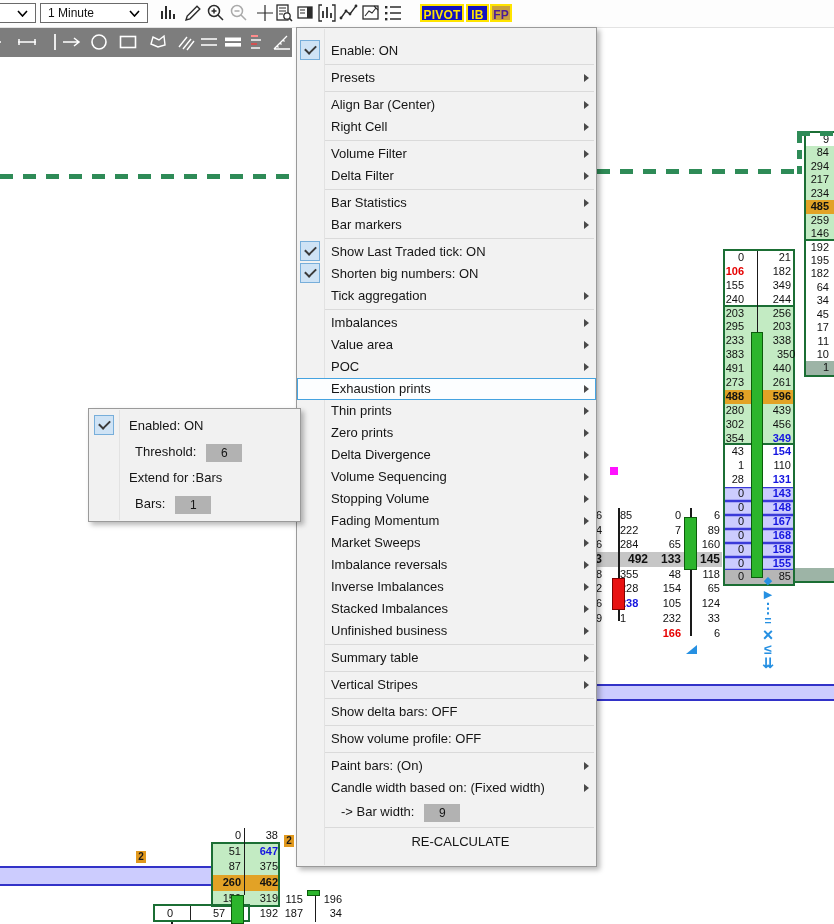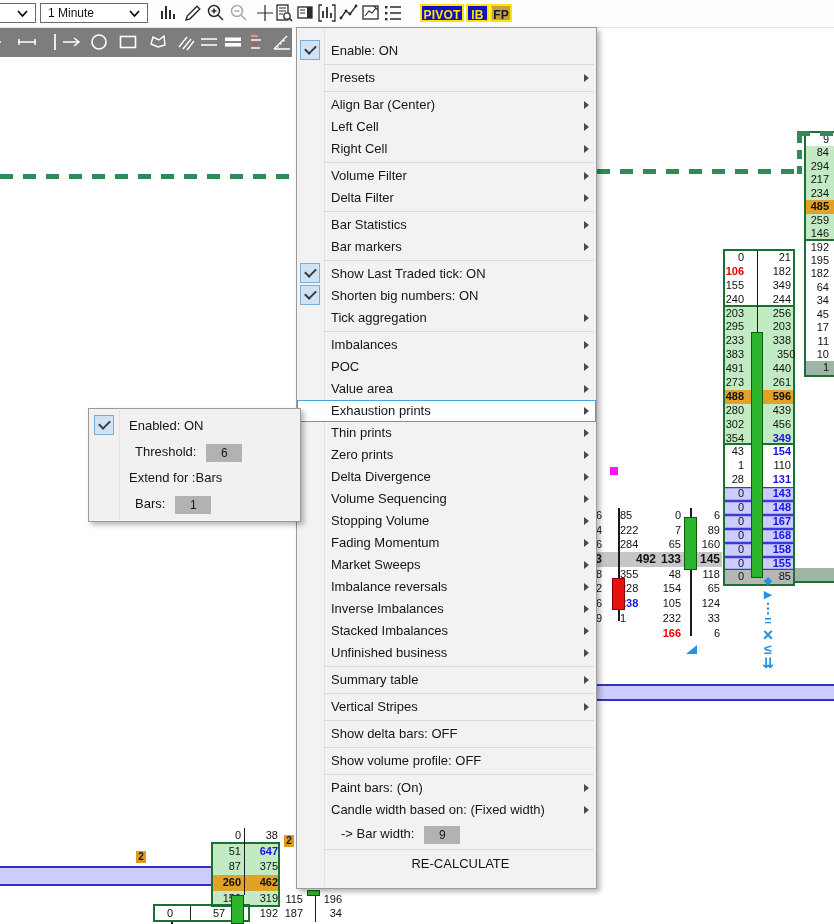--- a/index.html
+++ b/index.html
@@ -225,21 +225,21 @@
         <div class="frow " style="height: 14.7px; line-height: 14.7px;">
           <span class="bidc " style="width: 26px;">4</span>
           <span class="askc " style="width: 38px; left: 42px; right: auto; text-align: left;">222</span>
         </div>
         <div class="frow " style="height: 14.7px; line-height: 14.7px;">
           <span class="bidc " style="width: 26px;">6</span>
           <span class="askc " style="width: 38px; left: 42px; right: auto; text-align: left;">284</span>
         </div>
         <div class="frow bg-hl" style="height: 14.7px; line-height: 14.7px;">
           <span class="bidc " style="width: 26px;">3</span>
-          <span class="askc " style="width: 38px; left: 42px; right: auto; text-align: right;">492</span>
+          <span class="askc " style="width: 38px; left: 42px; right: auto; text-align: center;">492</span>
         </div>
         <div class="frow " style="height: 14.7px; line-height: 14.7px;">
           <span class="bidc " style="width: 26px;">8</span>
           <span class="askc " style="width: 38px; left: 42px; right: auto; text-align: left;">355</span>
         </div>
         <div class="frow " style="height: 14.7px; line-height: 14.7px;">
           <span class="bidc " style="width: 26px;">2</span>
           <span class="askc " style="width: 38px; left: 42px; right: auto; text-align: left;">228</span>
         </div>
         <div class="frow " style="height: 14.7px; line-height: 14.7px;">
@@ -425,21 +425,21 @@
           <path d="M14 4l4 4M5 14l4-5 3 2 4-5" stroke="#2b2b2b" fill="none" stroke-width="1.1"></path>
         </svg></div>
       <div class="tbi" style="left: 382px;"><svg viewBox="0 0 22 22">
           <path d="M8 5h11M8 11h11M8 17h11" stroke="#2b2b2b" stroke-width="1.6"></path>
           <rect x="3" y="4" width="2.4" height="2.4" fill="#2b2b2b"></rect>
           <rect x="3" y="10" width="2.4" height="2.4" fill="#2b2b2b"></rect>
           <rect x="3" y="16" width="2.4" height="2.4" fill="#2b2b2b"></rect>
         </svg></div>
       <div class="tbtn" style="left: 420px; width: 44px; background: rgb(18, 18, 192); border-color: rgb(255, 228, 0); color: rgb(255, 228, 0);">PIVOT</div>
       <div class="tbtn" style="left: 466px; width: 23px; background: rgb(18, 18, 192); border-color: rgb(255, 228, 0); color: rgb(255, 228, 0);">IB</div>
-      <div class="tbtn" style="left: 490px; width: 22px; background: rgb(201, 161, 59); border-color: rgb(255, 228, 0); color: #0f172a;">FP</div>
+      <div class="tbtn" style="left: 490px; width: 22px; background: rgb(201, 161, 59); border-color: rgb(255, 228, 0); color: #4c1d95;">FP</div>
     </div>
 
   <div id="tb2">
       <div class="dwi" style="left: -8px;"><svg viewBox="0 0 22 22">
           <path d="M0 11h9" stroke="#fff" stroke-width="1.7"></path>
         </svg></div>
       <div class="dwi" style="left: 16px;"><svg viewBox="0 0 22 22">
           <path d="M2 11h18M3 8v6M19 8v6" stroke="#fff" stroke-width="1.5" fill="none"></path>
         </svg></div>
       <div class="dwi" style="left: 44px;"><svg viewBox="0 0 22 22">
@@ -478,36 +478,35 @@
         </svg></div>
     </div>
 
   <div id="menu">
       <div class="gline"></div>
       <div class="mi"><div class="mcheck"></div><span>Enable: ON</span></div>
       <div class="msep"></div>
       <div class="mi"><span>Presets</span><div class="arr"></div></div>
       <div class="msep"></div>
       <div class="mi"><span>Align Bar (Center)</span><div class="arr"></div></div>
-      <div class="mi"><span>Left Cell</span><div class="arr"></div></div>
       <div class="mi"><span>Right Cell</span><div class="arr"></div></div>
       <div class="msep"></div>
       <div class="mi"><span>Volume Filter</span><div class="arr"></div></div>
       <div class="mi"><span>Delta Filter</span><div class="arr"></div></div>
       <div class="msep"></div>
       <div class="mi"><span>Bar Statistics</span><div class="arr"></div></div>
       <div class="mi"><span>Bar markers</span><div class="arr"></div></div>
       <div class="msep"></div>
       <div class="mi"><div class="mcheck"></div><span>Show Last Traded tick: ON</span></div>
       <div class="mi"><div class="mcheck"></div><span>Shorten big numbers: ON</span></div>
       <div class="mi"><span>Tick aggregation</span><div class="arr"></div></div>
       <div class="msep"></div>
       <div class="mi"><span>Imbalances</span><div class="arr"></div></div>
+      <div class="mi"><span>Value area</span><div class="arr"></div></div>
       <div class="mi"><span>POC</span><div class="arr"></div></div>
-      <div class="mi"><span>Value area</span><div class="arr"></div></div>
       <div class="mi hl"><span>Exhaustion prints</span><div class="arr"></div></div>
       <div class="mi"><span>Thin prints</span><div class="arr"></div></div>
       <div class="mi"><span>Zero prints</span><div class="arr"></div></div>
       <div class="mi"><span>Delta Divergence</span><div class="arr"></div></div>
       <div class="mi"><span>Volume Sequencing</span><div class="arr"></div></div>
       <div class="mi"><span>Stopping Volume</span><div class="arr"></div></div>
       <div class="mi"><span>Fading Momentum</span><div class="arr"></div></div>
       <div class="mi"><span>Market Sweeps</span><div class="arr"></div></div>
       <div class="mi"><span>Imbalance reversals</span><div class="arr"></div></div>
       <div class="mi"><span>Inverse Imbalances</span><div class="arr"></div></div>

